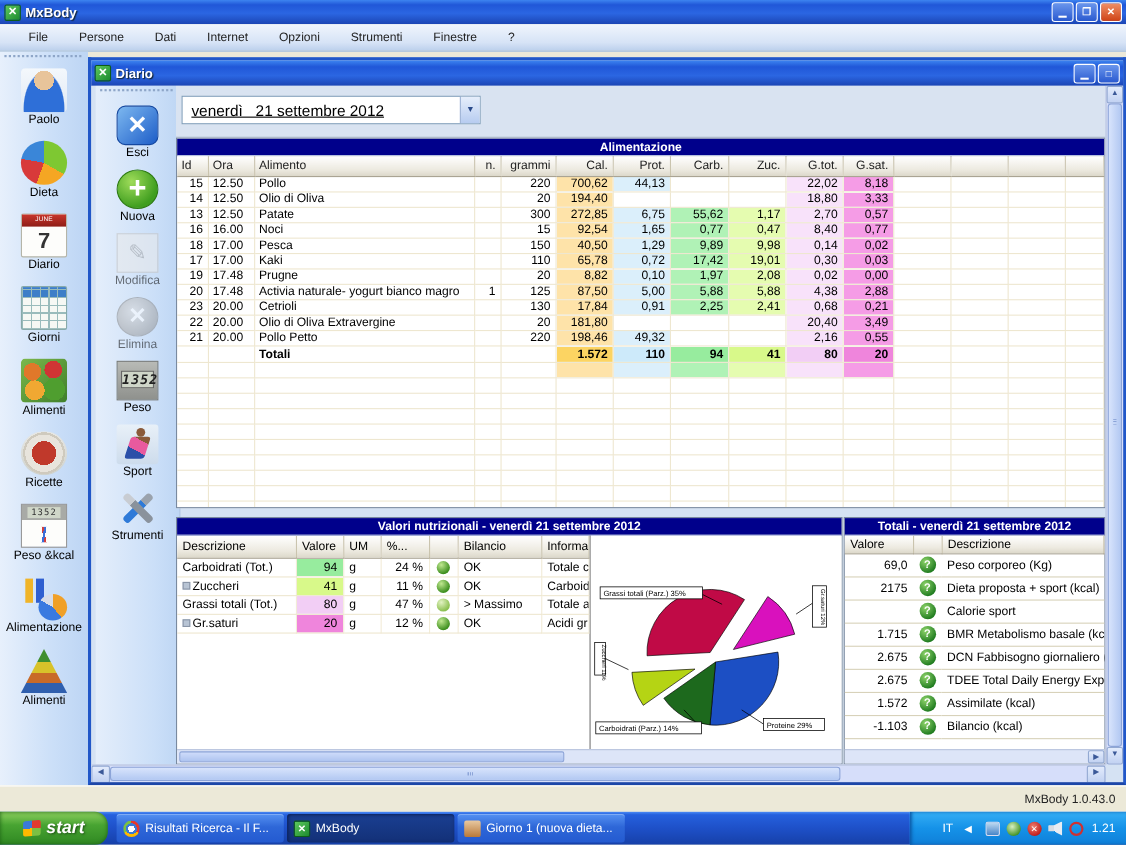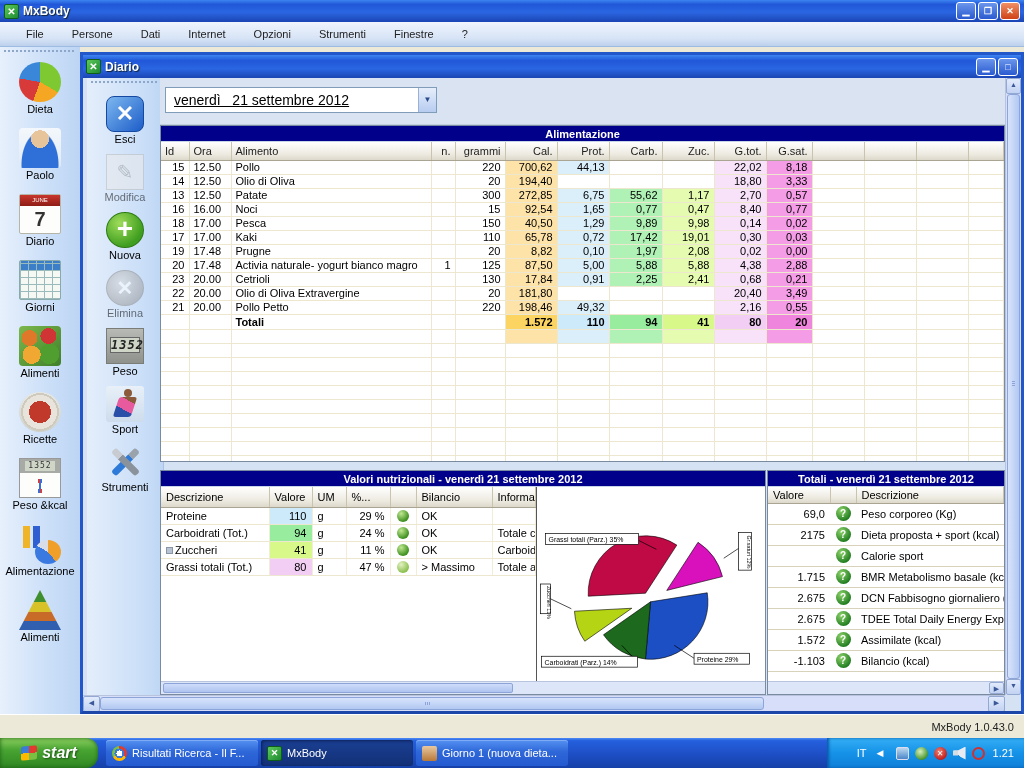--- a/index.html
+++ b/index.html
@@ -283,27 +283,27 @@
 
   <span class="menu-item">Finestre</span>
 
   <span class="menu-item">?</span>
 </div>
 
 <div class="sidebar">
   <div class="drag-dots"></div>
   <div class="side-items">
   <div class="side-item">
+    <span class="sicon user-icon"></span>
+    <span class="slabel">Paolo</span>
+  </div>
+
+  <div class="side-item">
     <span class="sicon pie-chart-icon"></span>
     <span class="slabel">Dieta</span>
-  </div>
-
-  <div class="side-item">
-    <span class="sicon user-icon"></span>
-    <span class="slabel">Paolo</span>
   </div>
 
   <div class="side-item">
     <span class="sicon calendar-day-icon"></span>
     <span class="slabel">Diario</span>
   </div>
 
   <div class="side-item">
     <span class="sicon calendar-grid-icon"></span>
     <span class="slabel">Giorni</span>
@@ -350,32 +350,32 @@
     <div class="toolcol">
       <div class="drag-dots"></div>
       <div class="tool-items">
   <div class="tbtn enabled">
     <span class="ticon exit-icon">
               <span class="tool-dd"></span>
             </span>
     <span class="tlabel">Esci</span>
   </div>
 
+  <div class="tbtn enabled">
+    <span class="ticon add-icon">
+              <span class="tool-dd"></span>
+            </span>
+    <span class="tlabel">Nuova</span>
+  </div>
+
   <div class="tbtn disabled">
     <span class="ticon edit-icon">
               <span class="tool-dd"></span>
             </span>
     <span class="tlabel">Modifica</span>
-  </div>
-
-  <div class="tbtn enabled">
-    <span class="ticon add-icon">
-              <span class="tool-dd"></span>
-            </span>
-    <span class="tlabel">Nuova</span>
   </div>
 
   <div class="tbtn disabled">
     <span class="ticon delete-icon">
               <span class="tool-dd"></span>
             </span>
     <span class="tlabel">Elimina</span>
   </div>
 
   <div class="tbtn enabled">
@@ -869,29 +869,20 @@
                 <th>Valore</th>
                 <th>UM</th>
                 <th>%...</th>
                 <th></th>
                 <th>Bilancio</th>
                 <th>Informa</th>
               </tr>
             </thead>
             <tbody>
 
-  <tr class="data">
-    <td class="nd"><span>Proteine</span></td>
-    <td class="nv protein">110</td>
-    <td>g</td>
-    <td class="npct">29 %</td>
-    <td style="text-align:center;"><span class="orb orb-green"></span></td>
-    <td>OK</td>
-    <td></td>
-  </tr>
 
   <tr class="data">
     <td class="nd"><span>Carboidrati (Tot.)</span></td>
     <td class="nv carbs">94</td>
     <td>g</td>
     <td class="npct">24 %</td>
     <td style="text-align:center;"><span class="orb orb-green"></span></td>
     <td>OK</td>
     <td>Totale c</td>
   </tr>
@@ -909,20 +900,29 @@
   <tr class="data">
     <td class="nd"><span>Grassi totali (Tot.)</span></td>
     <td class="nv fat">80</td>
     <td>g</td>
     <td class="npct">47 %</td>
     <td style="text-align:center;"><span class="orb orb-lgreen"></span></td>
     <td>&gt; Massimo</td>
     <td>Totale a</td>
   </tr>
 
+  <tr class="data">
+    <td class="nd"><span class="subicon sub"></span><span>Gr.saturi</span></td>
+    <td class="nv satfat">20</td>
+    <td>g</td>
+    <td class="npct">12 %</td>
+    <td style="text-align:center;"><span class="orb orb-green"></span></td>
+    <td>OK</td>
+    <td>Acidi gr</td>
+  </tr>
 </tbody>
           </table>
         </div>
         <div class="chart-area">
           <svg viewBox="0 0 229 196" width="100%" height="100%" preserveAspectRatio="xMidYMid meet">
             <path stroke="#000" stroke-width="0.6" d="M109,107.3 L140.6,58.7 A58,58 0 0 0 51.1,110.3 Z" fill="#c00a46"></path>
             <path stroke="#000" stroke-width="0.6" d="M130.4,104.5 L186.7,90.5 A58,58 0 0 0 162,55.9 Z" fill="#d911bd"></path>
             <path stroke="#000" stroke-width="0.6" d="M114,116 L108.9,173.8 A58,58 0 0 0 171.3,106.9 Z" fill="#1c4fc4"></path>
             <path stroke="#000" stroke-width="0.6" d="M114,116 L66.5,149.3 A58,58 0 0 0 108.9,173.8 Z" fill="#1d691d"></path>
             <path stroke="#000" stroke-width="0.6" d="M95.1,122.5 L37.2,125.5 A58,58 0 0 0 47.6,155.8 Z" fill="#b5d414"></path>

